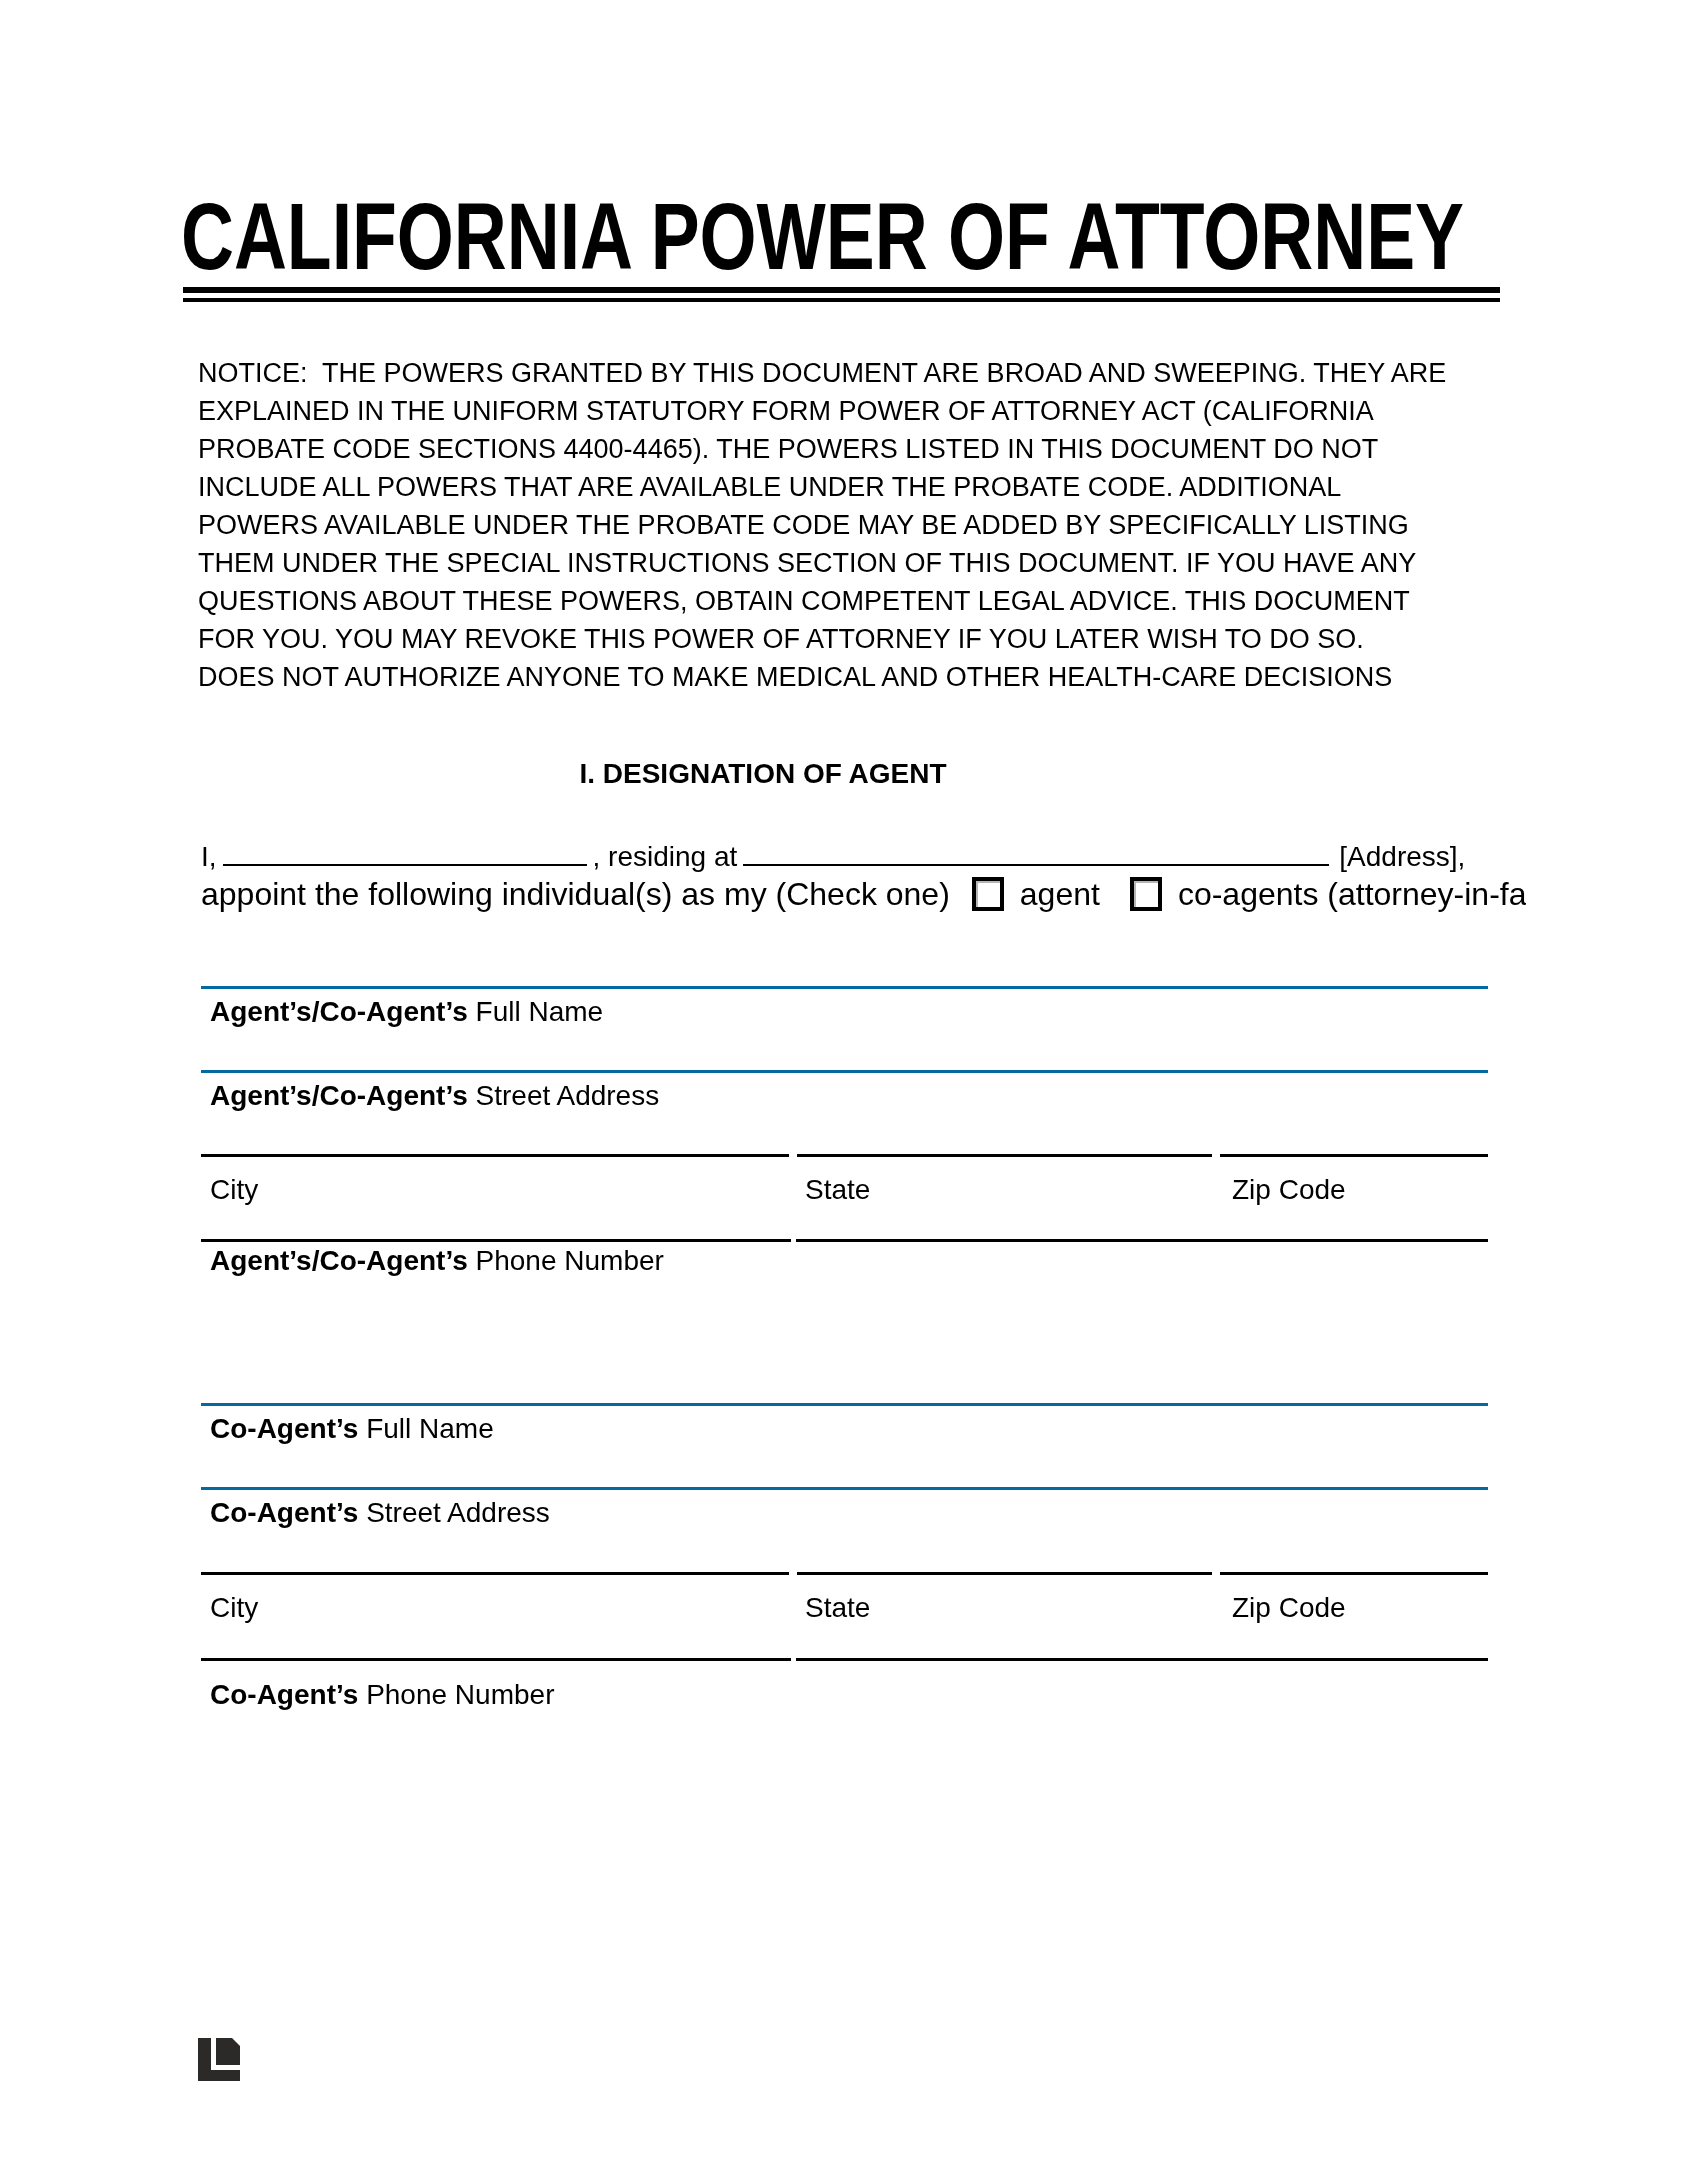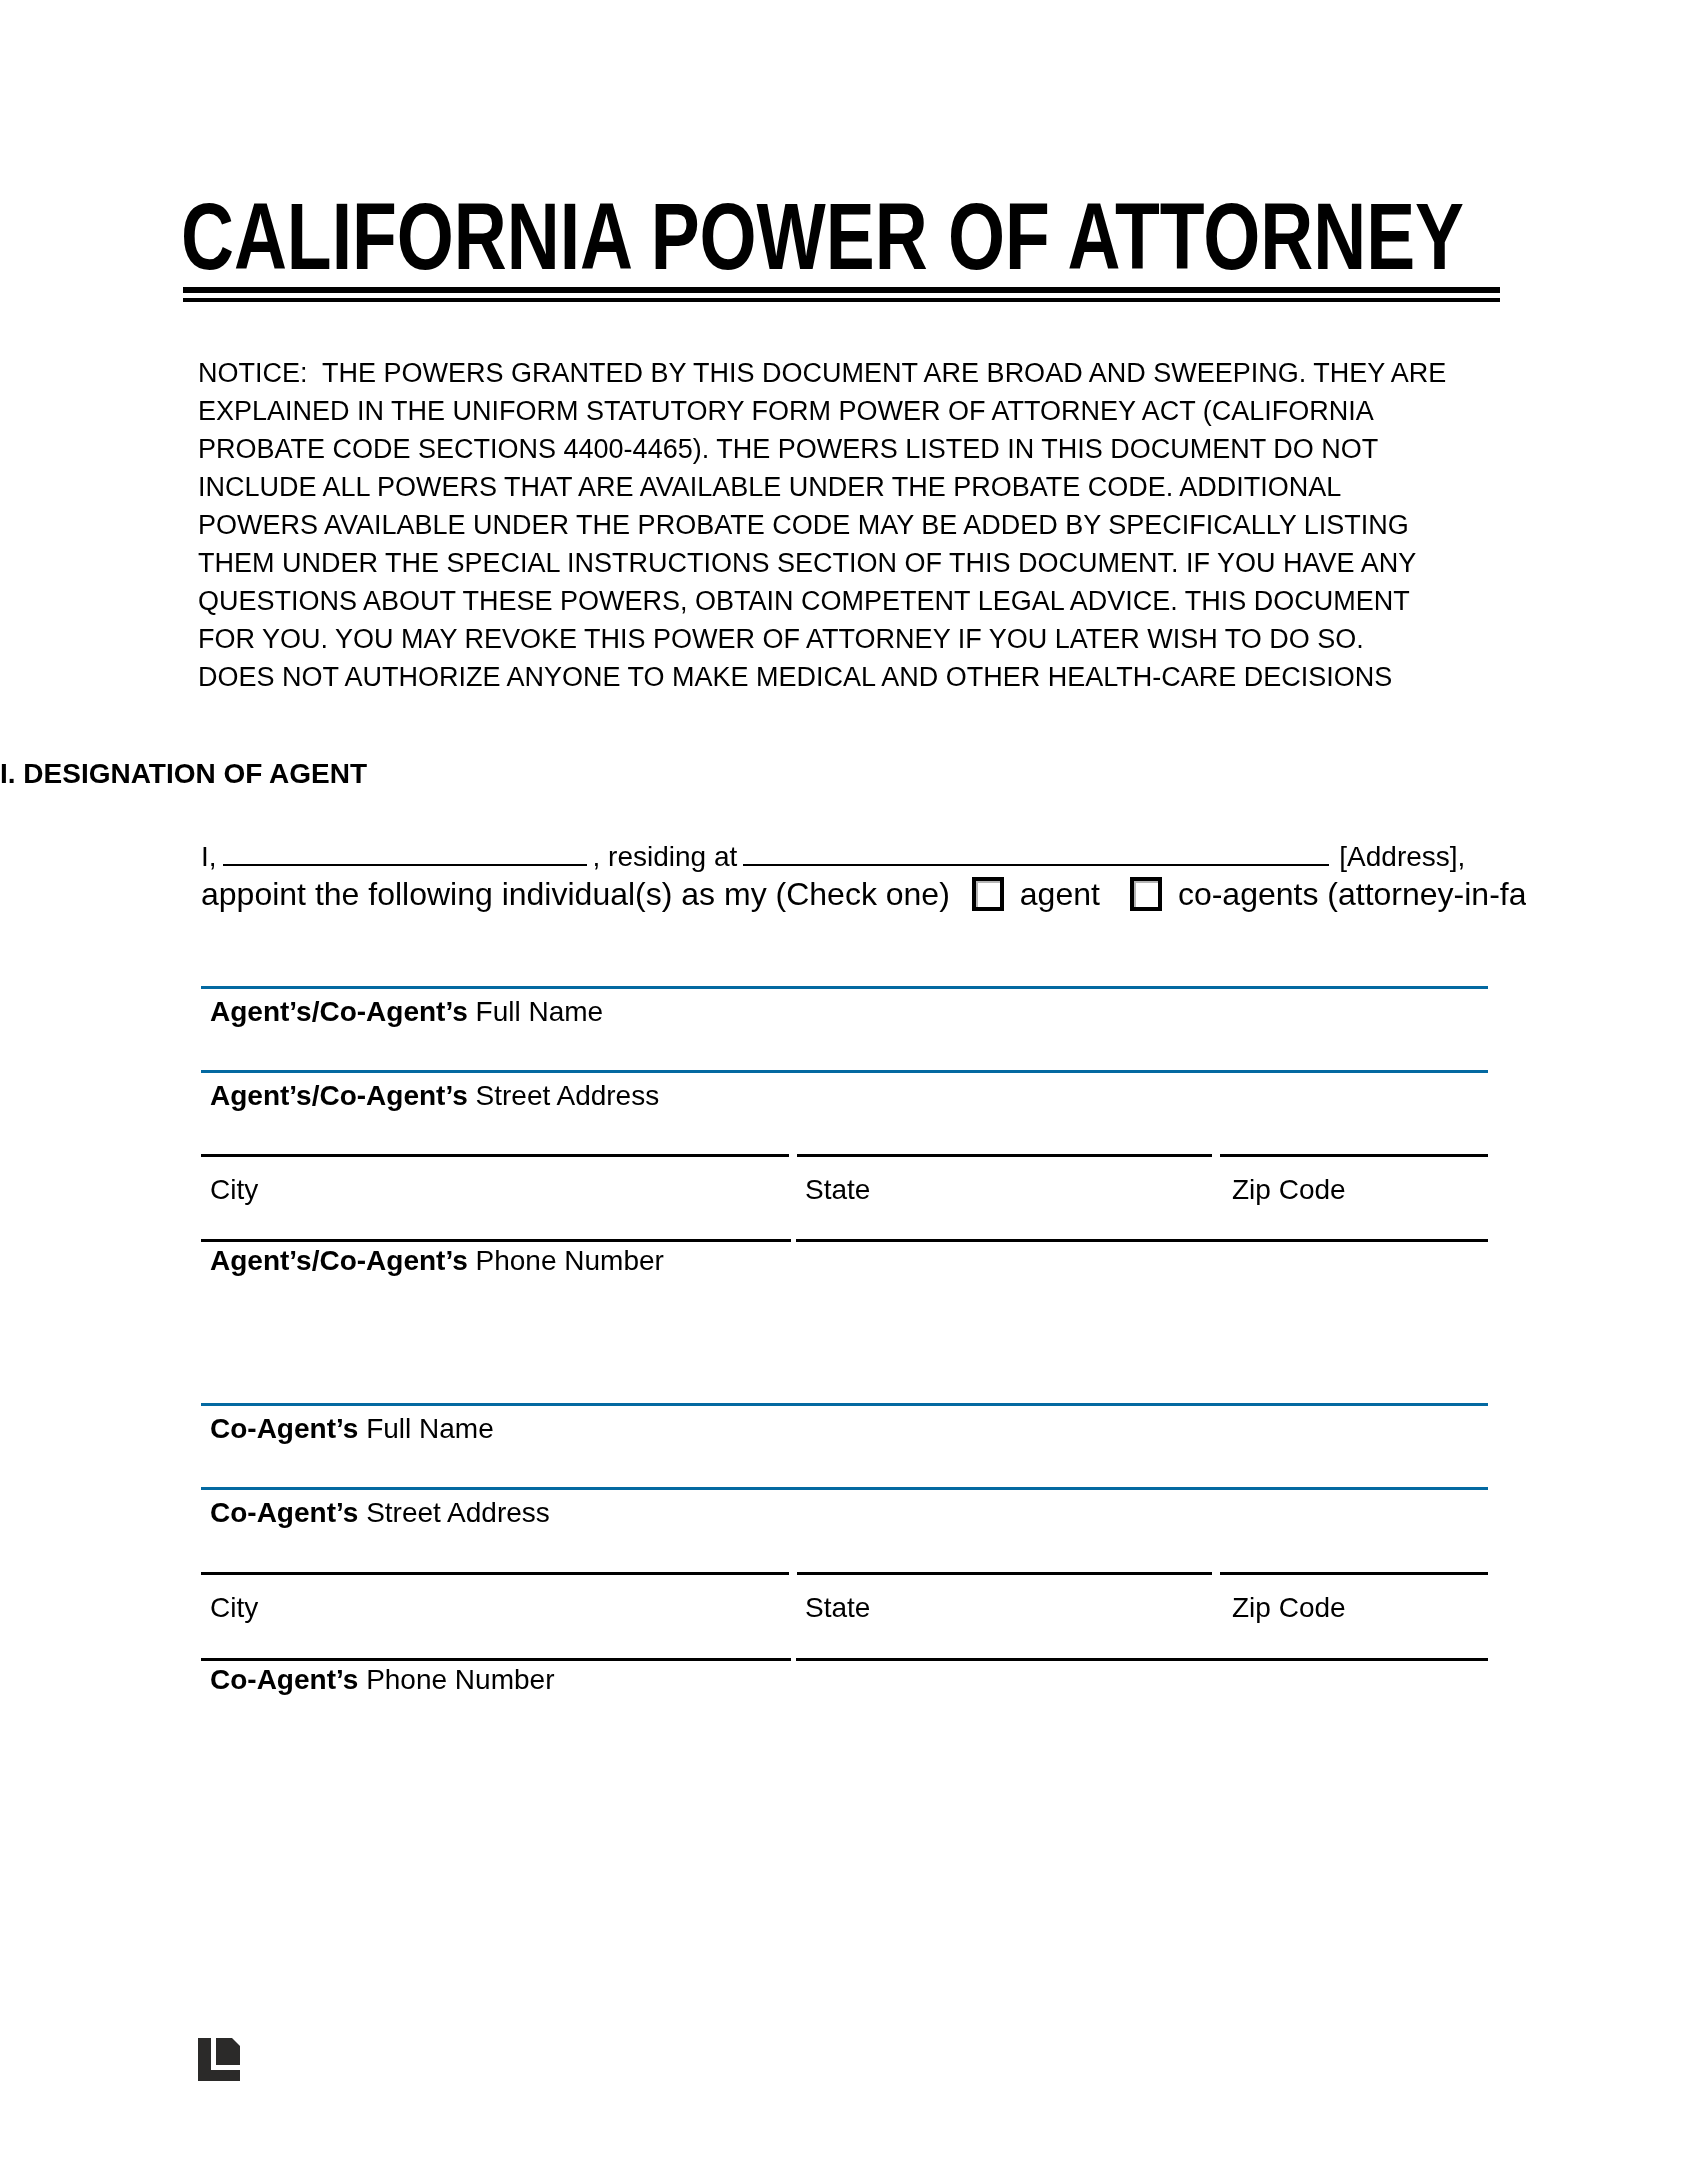--- a/index.html
+++ b/index.html
@@ -51,21 +51,21 @@
     font-size: 27px;
     line-height: 38px;
     white-space: pre;
   }
 
   
   .section-heading {
     position: absolute;
     left: 0; right: 0;
     top: 754px;
-    text-align: left;
+    text-align: center;
     font-size: 28px;
     font-weight: bold;
     line-height: 39px;
   }
 
   
   .sentence1 {
     position: absolute;
     left: 201px;
     top: 834px;
@@ -255,21 +255,21 @@
     <span class="seg seg-b"></span>
     <span class="seg seg-c"></span>
     <span class="csz-label csz-city">City</span>
     <span class="csz-label csz-state">State</span>
     <span class="csz-label csz-zip">Zip Code</span>
   </div>
 
   <div class="field-row row-co-phone">
     <span class="seg seg-p1"></span>
     <span class="seg seg-p2"></span>
-    <div class="field-label" style="padding-top:4px;">
+    <div class="field-label" style="padding-top:19px;">
       <span class="lbl-bold">Co-Agent’s</span><span class="lbl-rest">Phone Number</span>
     </div>
   </div>
 
   <div class="logo">
     <span class="logo-l-vert"></span>
     <span class="logo-page"></span>
     <span class="logo-l-foot"></span>
   </div>
 

